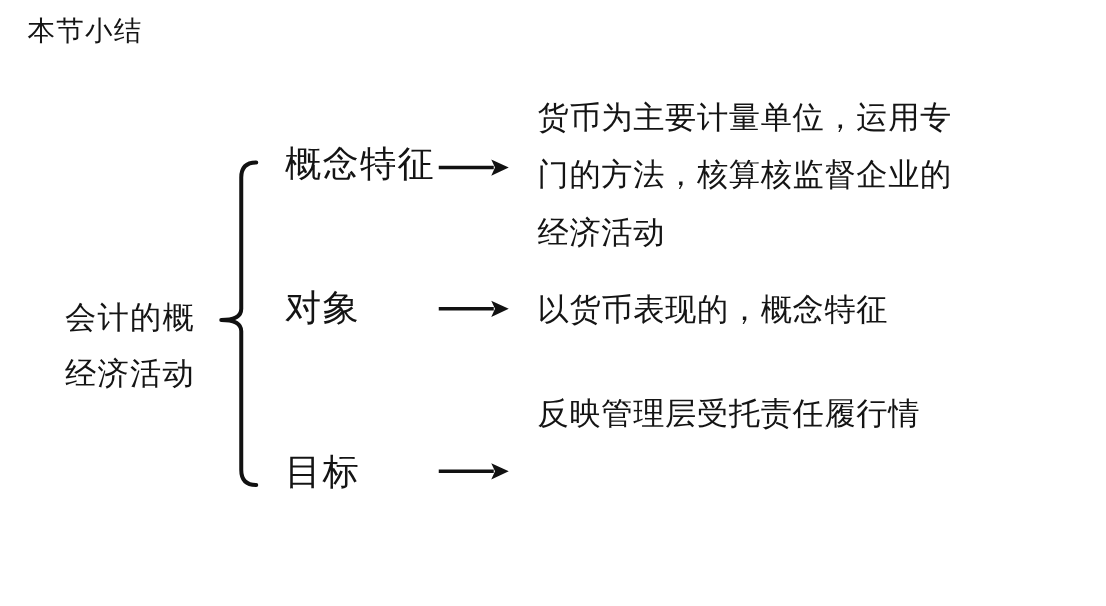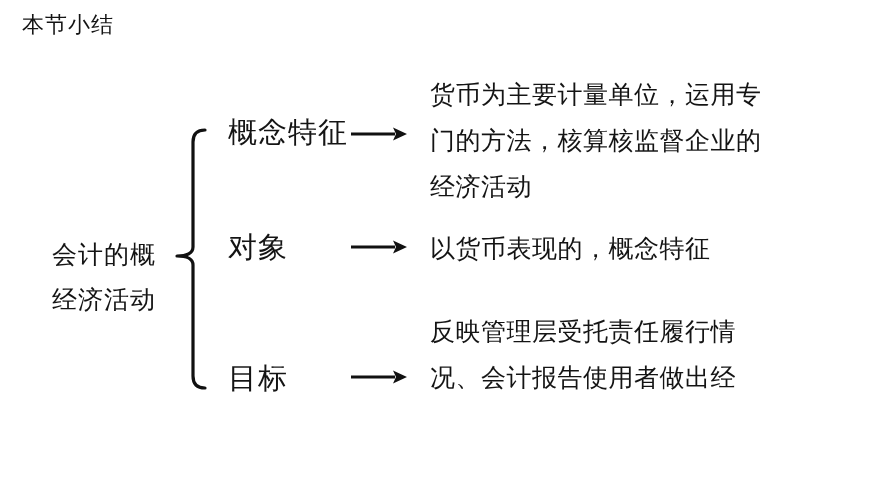--- a/index.html
+++ b/index.html
@@ -107,16 +107,15 @@
     <div>以货币表现的，概念特征</div>
   </div>
 
   <div class="branch-label r3">目标</div>
   <svg class="arrow r3" width="58" height="18" viewBox="0 0 58 18">
     <line x1="1" y1="9" x2="45" y2="9" stroke="#111111" stroke-width="2.8"></line>
     <polygon points="43,2.5 57,9 43,15.5 46,9" fill="#111111"></polygon>
   </svg>
   <div class="branch-desc r3">
     <div>反映管理层受托责任履行情</div>
-    <div>况、会计报告使用者做出经</div>
   </div>
 
 </div>
 
 </body></html>

